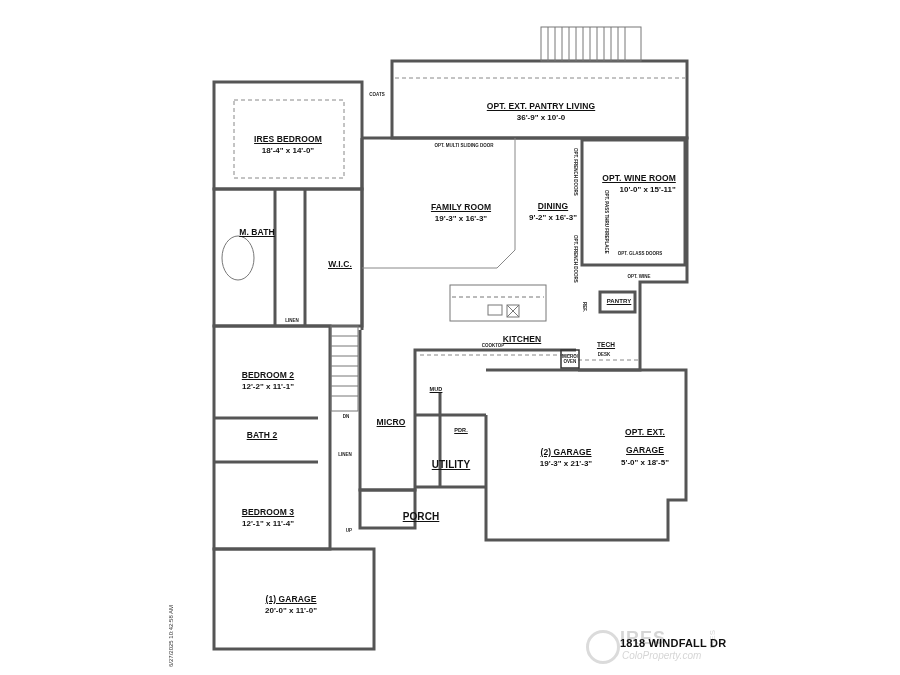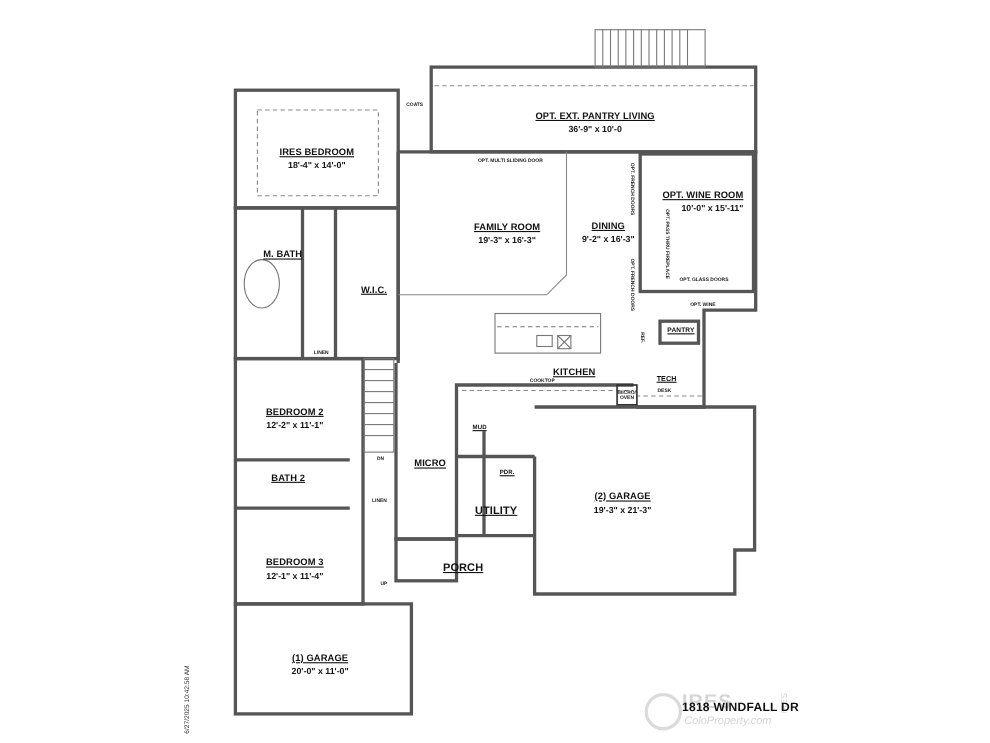--- a/index.html
+++ b/index.html
@@ -124,21 +124,21 @@
     <span class="nm">DINING</span>
     <span class="dm">9'-2" x 16'-3"</span>
   </div>
   <div class="lbl" style="left:639px;top:167px;text-align:right;">
     <span class="nm">OPT. WINE ROOM</span>
     <span class="dm">10'-0" x 15'-11"</span>
   </div>
   <div class="lbl" style="left:257px;top:221px;">
     <span class="nm">M. BATH</span>
   </div>
-  <div class="lbl" style="left:340px;top:253px;">
+  <div class="lbl" style="left:340px;top:253px;text-decoration:underline;">
     <span class="nm">W.I.C.</span>
   </div>
   <div class="lbl" style="left:522px;top:328px;">
     <span class="nm">KITCHEN</span>
   </div>
   <div class="lbl" style="left:619px;top:298px;font-size:6px;">
     <span class="nm" style="font-size:6px;">PANTRY</span>
   </div>
   <div class="lbl" style="left:606px;top:333px;">
     <span class="nm" style="font-size:6.5px;">TECH</span>
@@ -158,20 +158,24 @@
   </div>
   <div class="lbl" style="left:461px;top:418px;">
     <span class="nm" style="font-size:5.5px;">PDR.</span>
   </div>
   <div class="lbl" style="left:451px;top:454px;">
     <span class="nm" style="font-size:10px;">UTILITY</span>
   </div>
   <div class="lbl" style="left:566px;top:441px;">
     <span class="nm">(2) GARAGE</span>
     <span class="dm">19'-3" x 21'-3"</span>
+  </div>
+  <div class="lbl" style="left:645px;top:421px;white-space:normal;width:70px;">
+    <span class="nm">OPT. EXT. GARAGE</span>
+    <span class="dm">5'-0" x 18'-5"</span>
   </div>
   <div class="lbl" style="left:268px;top:501px;">
     <span class="nm">BEDROOM 3</span>
     <span class="dm">12'-1" x 11'-4"</span>
   </div>
   <div class="lbl" style="left:421px;top:506px;">
     <span class="nm" style="font-size:10px;">PORCH</span>
   </div>
   <div class="lbl" style="left:291px;top:588px;">
     <span class="nm">(1) GARAGE</span>

